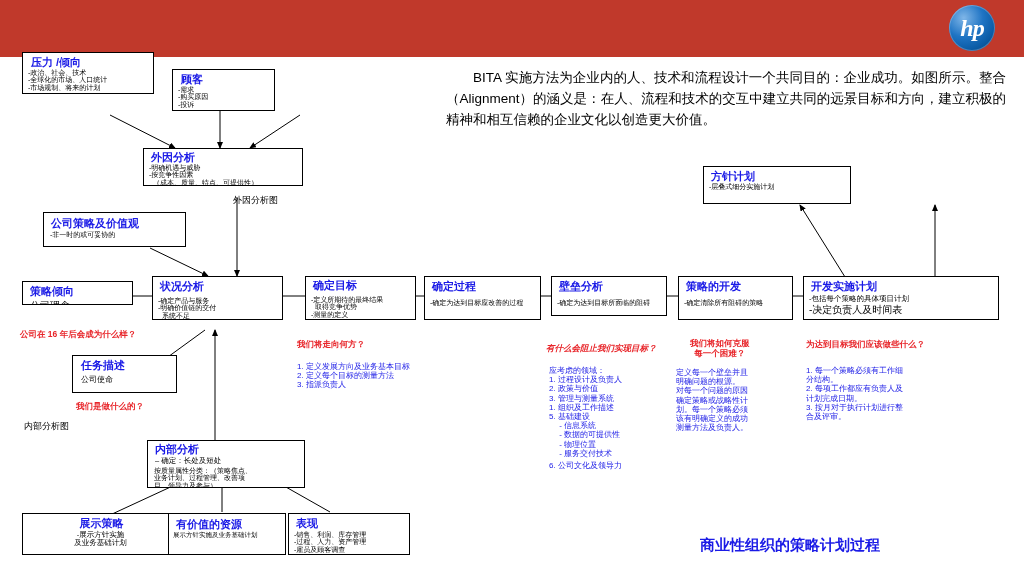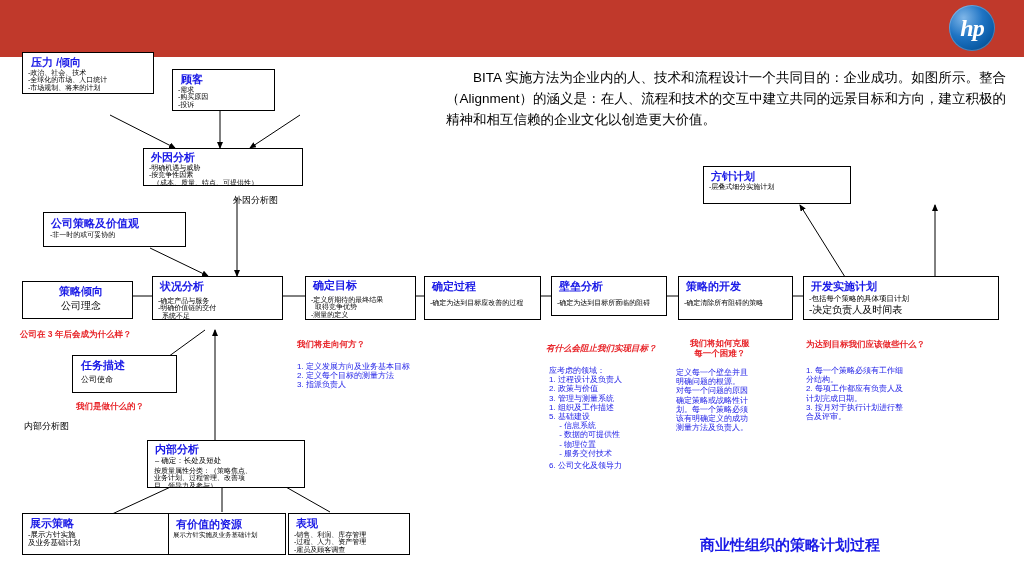--- a/index.html
+++ b/index.html
@@ -136,25 +136,25 @@
     <div class="bl" style="margin-left:5px;">-按竞争性因素</div>
     <div class="bl" style="margin-left:9px;">（成本、质量、特点、可提供性）</div>
   </div>
   <div class="lbl" style="left:233px;top:194px;">外因分析图</div>
 
   <div class="box" style="left:43px;top:212px;width:143px;height:35px;">
     <div class="bt" style="margin:4px 0 2px 7px;">公司策略及价值观</div>
     <div class="bl" style="margin-left:6px;">-非一时的或可妥协的</div>
   </div>
 
-  <div class="box" style="left:22px;top:281px;width:111px;height:38px;text-align:center;">
+  <div class="box" style="left:22px;top:281px;width:111px;height:24px;">
     <div class="bt" style="margin:3px 0 4px 7px;">策略倾向</div>
     <div class="bl" style="margin-left:7px;font-size:10px;">公司理念</div>
   </div>
-  <div class="ask" style="left:20px;top:330px;">公司在 3 年后会成为什么样？</div>
+  <div class="ask" style="left:20px;top:330px;">公司在 16 年后会成为什么样？</div>
 
   <div class="box" style="left:152px;top:276px;width:131px;height:44px;">
     <div class="bt" style="margin:3px 0 5px 7px;">状况分析</div>
     <div class="bl" style="margin-left:5px;">-确定产品与服务</div>
     <div class="bl" style="margin-left:5px;">-明确价值链的交付</div>
     <div class="bl" style="margin-left:9px;">系统不足</div>
   </div>
 
   <div class="box" style="left:305px;top:276px;width:111px;height:44px;">
     <div class="bt" style="margin:3px 0 4px 7px;font-family:Liberation Mono, monospace;">确定目标</div>
@@ -238,21 +238,21 @@
   <div class="lbl" style="left:24px;top:420px;">内部分析图</div>
 
   <div class="box" style="left:147px;top:440px;width:158px;height:48px;">
     <div class="bt" style="margin:2px 0 2px 7px;">内部分析</div>
     <div class="bl" style="margin-left:7px;font-size:7.5px;">– 确定：长处及短处</div>
     <div class="bl" style="margin-left:6px;margin-top:2px;">按质量属性分类：（策略焦点、</div>
     <div class="bl" style="margin-left:6px;">业务计划、过程管理、改善项</div>
     <div class="bl" style="margin-left:6px;">目、领导力及参与）</div>
   </div>
 
-  <div class="box" style="left:22px;top:513px;width:152px;height:42px;">
+  <div class="box" style="left:22px;top:513px;width:152px;height:42px;text-align:center;">
     <div class="bt" style="margin:3px 0 2px 7px;">展示策略</div>
     <div class="bl" style="margin-left:5px;font-size:7.5px;">-展示方针实施</div>
     <div class="bl" style="margin-left:5px;font-size:7.5px;">及业务基础计划</div>
   </div>
 
   <div class="box" style="left:168px;top:513px;width:118px;height:42px;">
     <div class="bt" style="margin:4px 0 2px 7px;">有价值的资源</div>
     <div class="bl" style="margin-left:4px;font-size:6.5px;">展示方针实施及业务基础计划</div>
   </div>
 

